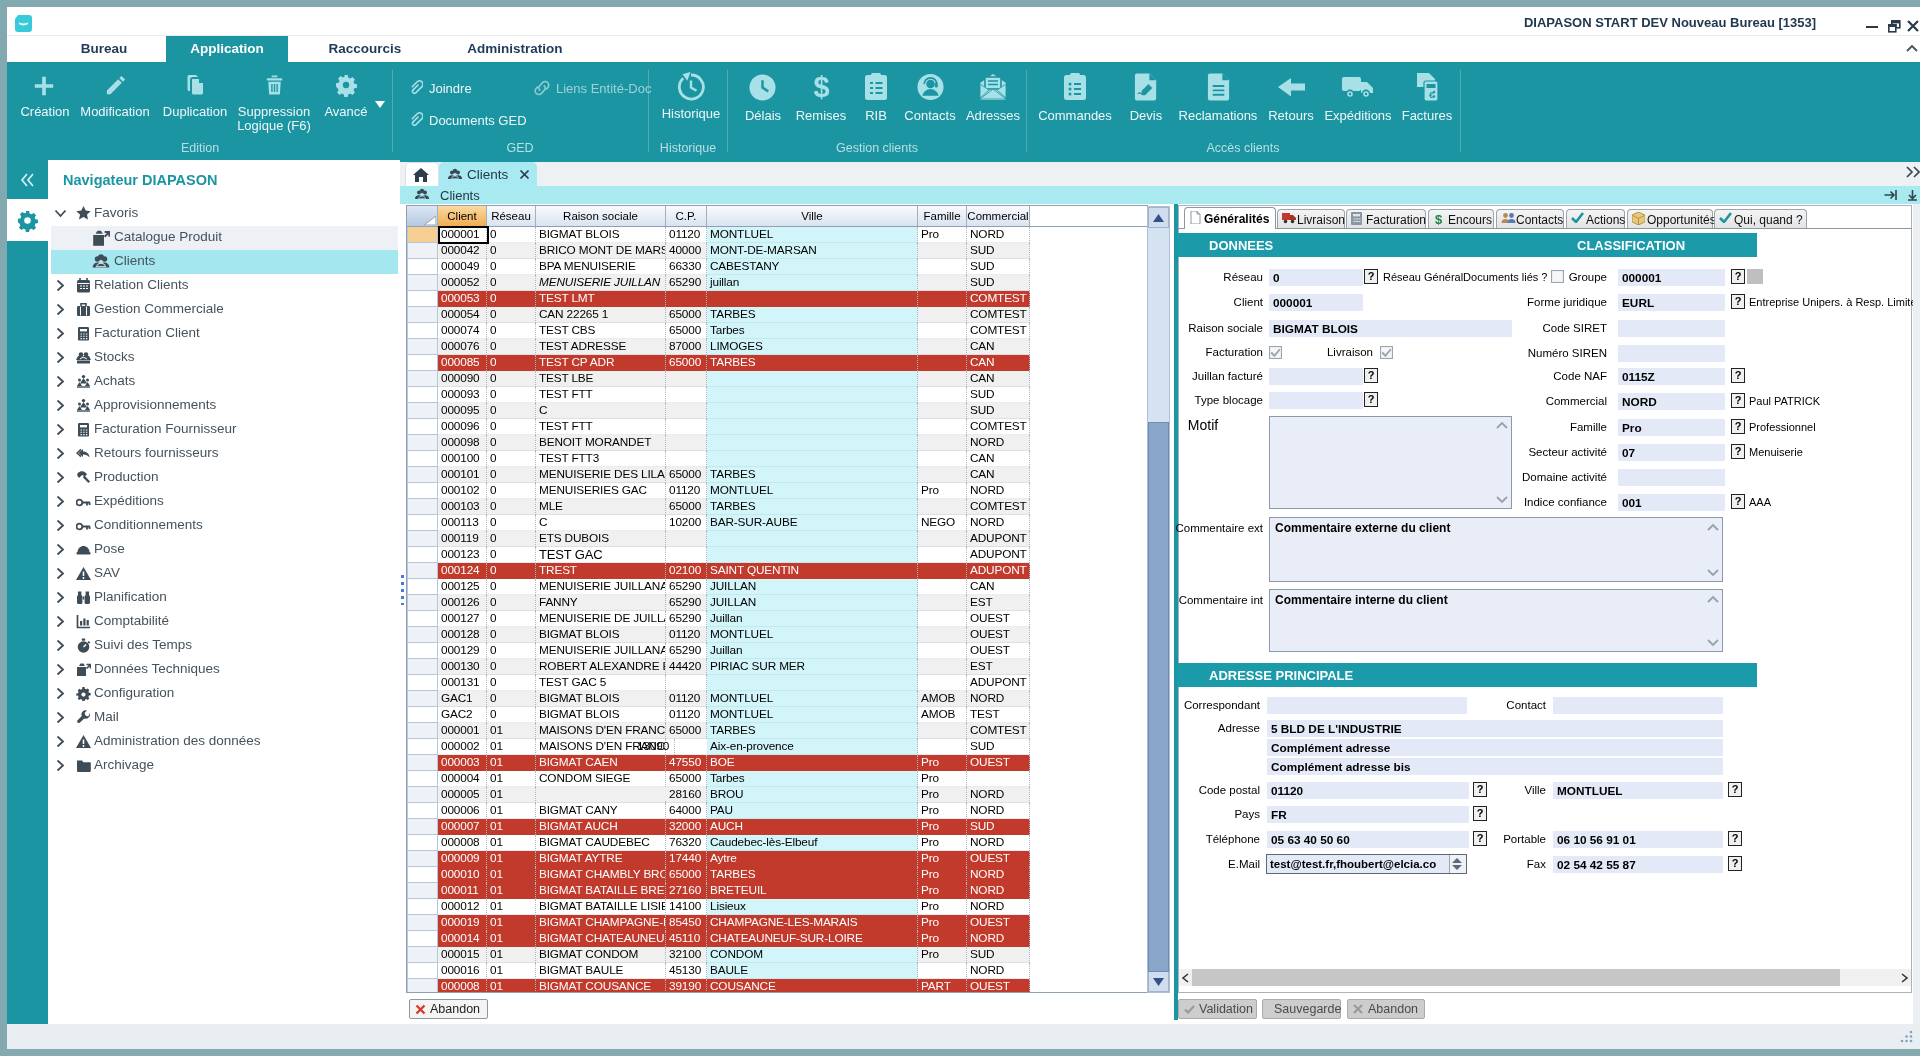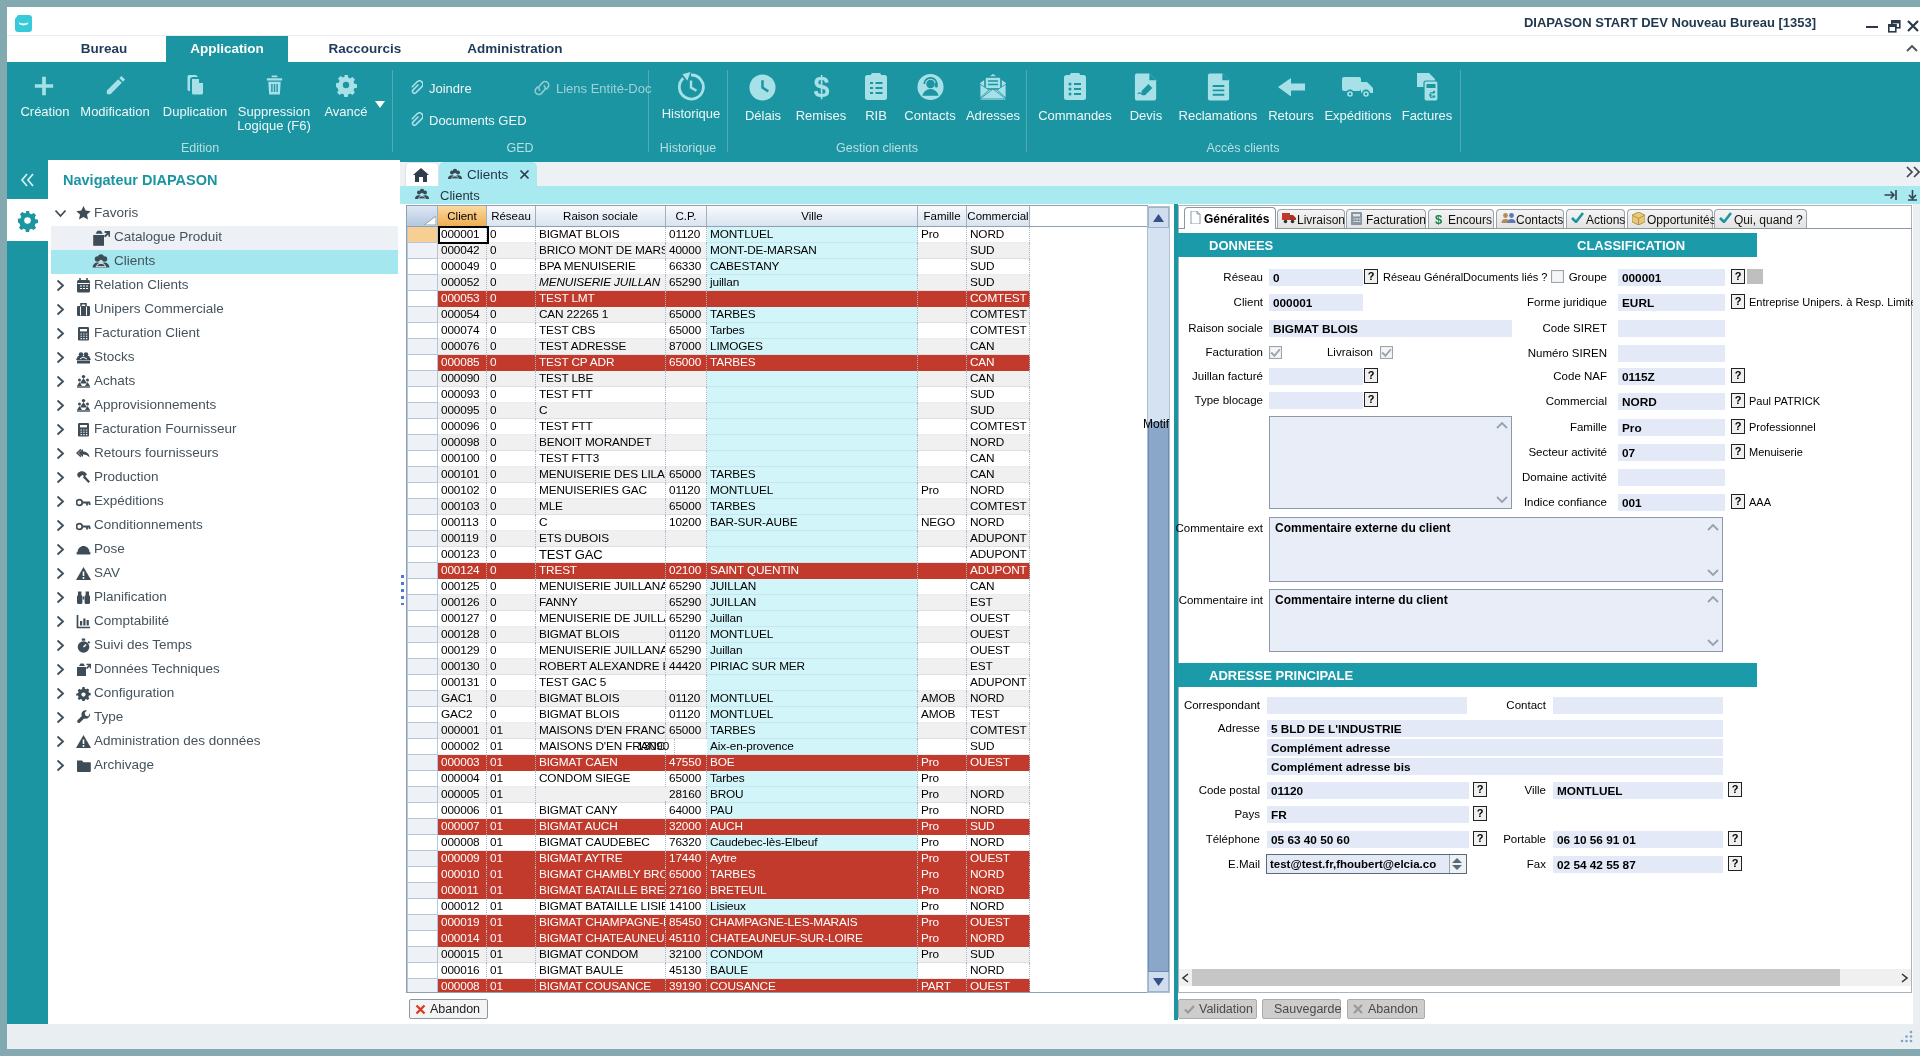--- a/index.html
+++ b/index.html
@@ -206,21 +206,21 @@
   </svg>
 <div style="position:absolute;left:94px;top:277px;width:280px;height:18px;font-size:13.5px;color:#44525c;">Relation Clients</div>
 <svg class="ab" style="left:56px;top:303px" width="9" height="13" viewBox="0 0 9 13">
     <path d="M1.5 1.5L7 6.5 1.5 11.5" fill="none" stroke="#3e4c57" stroke-width="1.8"></path>
   </svg>
 <svg class="ab" style="left:76px;top:302px" width="15" height="15" viewBox="0 0 15 15">
     <rect x="1" y="4" width="13" height="10" rx="1.2" fill="#3e4c57"></rect>
     <path d="M5 4V1.8h5V4" fill="none" stroke="#3e4c57" stroke-width="1.6"></path>
     <path d="M4.5 4.5v9M10.5 4.5v9" stroke="#fff" stroke-width="1"></path>
   </svg>
-<div style="position:absolute;left:94px;top:301px;width:280px;height:18px;font-size:13.5px;color:#44525c;">Unipers Commerciale</div>
+<div style="position:absolute;left:94px;top:301px;width:280px;height:18px;font-size:13.5px;color:#44525c;">Gestion Commerciale</div>
 <svg class="ab" style="left:56px;top:327px" width="9" height="13" viewBox="0 0 9 13">
     <path d="M1.5 1.5L7 6.5 1.5 11.5" fill="none" stroke="#3e4c57" stroke-width="1.8"></path>
   </svg>
 <svg class="ab" style="left:76px;top:326px" width="15" height="15" viewBox="0 0 15 15">
     <rect x="2" y="1" width="11" height="13.5" rx="1.2" fill="#3e4c57"></rect>
     <rect x="4" y="3" width="7" height="2.4" fill="#fff"></rect>
     <path d="M4.5 8h1.4M7.2 8h1.4M9.9 8h1.4M4.5 10.3h1.4M7.2 10.3h1.4M9.9 10.3h1.4M4.5 12.6h1.4M7.2 12.6h1.4M9.9 12.6h1.4" stroke="#fff" stroke-width="1.1"></path>
   </svg>
 <div style="position:absolute;left:94px;top:325px;width:280px;height:18px;font-size:13.5px;color:#44525c;">Facturation Client</div>
 <svg class="ab" style="left:56px;top:351px" width="9" height="13" viewBox="0 0 9 13">
@@ -366,21 +366,21 @@
     <path d="M6.4 1h2.2l.3 1.7 1.3.6 1.5-.9 1.6 1.6-.9 1.5.6 1.3 1.7.3v2.2l-1.7.3-.6 1.3.9 1.5-1.6 1.6-1.5-.9-1.3.6-.3 1.7H6.4l-.3-1.7-1.3-.6-1.5.9-1.6-1.6.9-1.5-.6-1.3L.3 9.7V7.5L2 7.2l.6-1.3-.9-1.5 1.6-1.6 1.5.9 1.3-.6z" fill="#3e4c57"></path>
     <circle cx="7.5" cy="8.6" r="2.1" fill="#fff"></circle>
   </svg>
 <div style="position:absolute;left:94px;top:685px;width:280px;height:18px;font-size:13.5px;color:#44525c;">Configuration</div>
 <svg class="ab" style="left:56px;top:711px" width="9" height="13" viewBox="0 0 9 13">
     <path d="M1.5 1.5L7 6.5 1.5 11.5" fill="none" stroke="#3e4c57" stroke-width="1.8"></path>
   </svg>
 <svg class="ab" style="left:76px;top:710px" width="15" height="15" viewBox="0 0 15 15">
     <path d="M13.8 3.2a4.2 4.2 0 01-5.6 5.2L4 12.6a1.7 1.7 0 01-2.4-2.4L5.8 6A4.2 4.2 0 0111 .4L8.6 2.8l.8 2.8 2.8.8z" fill="#3e4c57"></path>
   </svg>
-<div style="position:absolute;left:94px;top:709px;width:280px;height:18px;font-size:13.5px;color:#44525c;">Type</div>
+<div style="position:absolute;left:94px;top:709px;width:280px;height:18px;font-size:13.5px;color:#44525c;">Mail</div>
 <svg class="ab" style="left:56px;top:735px" width="9" height="13" viewBox="0 0 9 13">
     <path d="M1.5 1.5L7 6.5 1.5 11.5" fill="none" stroke="#3e4c57" stroke-width="1.8"></path>
   </svg>
 <svg class="ab" style="left:76px;top:734px" width="15" height="15" viewBox="0 0 15 15">
     <path d="M7.5 1L15 14H0z" fill="#3e4c57"></path>
     <path d="M7.5 5.5v4.5" stroke="#fff" stroke-width="1.6"></path>
     <circle cx="7.5" cy="12" r="1" fill="#fff"></circle>
   </svg>
 <div style="position:absolute;left:94px;top:733px;width:280px;height:18px;font-size:13.5px;color:#44525c;">Administration des données</div>
 <svg class="ab" style="left:56px;top:759px" width="9" height="13" viewBox="0 0 9 13">
@@ -1004,21 +1004,21 @@
 <svg class="ab" style="left:1380px;top:346px" width="13" height="13" viewBox="0 0 12 12">
     <rect x="0.5" y="0.5" width="11" height="11" fill="#f4f6f8" stroke="#9aa5ae"></rect>
     <path d="M2 6l3 3 5-6" fill="none" stroke="#9aa5ae" stroke-width="1.8"></path>
   </svg>
 <div style="position:absolute;left:1143px;top:370px;width:120px;height:15px;font-size:11.5px;color:#000;text-align:right;white-space:nowrap;">Juillan facturé</div>
 <div style="position:absolute;left:1269px;top:368px;width:94px;height:17px;background:#e3e9f7;font-size:11.8px;font-weight:bold;color:#000;padding:2px 0 0 4px;white-space:nowrap;overflow:hidden;"></div>
 <div style="position:absolute;left:1364px;top:368px;width:14px;height:15px;background:#f0f0f0;border:1px solid #222;font-size:11px;font-weight:bold;text-align:center;line-height:13px;color:#000;">?</div>
 <div style="position:absolute;left:1143px;top:394px;width:120px;height:15px;font-size:11.5px;color:#000;text-align:right;white-space:nowrap;">Type blocage</div>
 <div style="position:absolute;left:1269px;top:392px;width:94px;height:17px;background:#e3e9f7;font-size:11.8px;font-weight:bold;color:#000;padding:2px 0 0 4px;white-space:nowrap;overflow:hidden;"></div>
 <div style="position:absolute;left:1364px;top:392px;width:14px;height:15px;background:#f0f0f0;border:1px solid #222;font-size:11px;font-weight:bold;text-align:center;line-height:13px;color:#000;">?</div>
-<div style="position:absolute;left:1143px;top:417px;width:120px;height:15px;font-size:12px;color:#000;text-align:left;white-space:nowrap;">Motif</div>
+<div style="position:absolute;left:1143px;top:417px;width:120px;height:15px;font-size:14px;color:#000;text-align:center;white-space:nowrap;">Motif</div>
 <div style="position:absolute;left:1269px;top:416px;width:243px;height:93px;background:#e8edf8;border:1px solid #8a9aa6;"></div>
 <svg class="ab" style="left:1496px;top:420px" width="12" height="10" viewBox="0 0 12 10">
     <path d="M1 8l5-5 5 5" fill="none" stroke="#98a2ac" stroke-width="1.8"></path>
   </svg>
 <svg class="ab" style="left:1496px;top:495px" width="12" height="10" viewBox="0 0 12 10">
     <path d="M1 2l5 5 5-5" fill="none" stroke="#98a2ac" stroke-width="1.8"></path>
   </svg>
 <div style="position:absolute;left:1143px;top:522px;width:120px;height:15px;font-size:11.5px;color:#000;text-align:right;white-space:nowrap;">Commentaire ext</div>
 <div style="position:absolute;left:1269px;top:517px;width:454px;height:65px;background:#e8edf8;border:1px solid #8a9aa6;font-size:12px;font-weight:bold;padding:3px 0 0 5px;">Commentaire externe du client</div>
 <svg class="ab" style="left:1707px;top:522px" width="12" height="10" viewBox="0 0 12 10">

